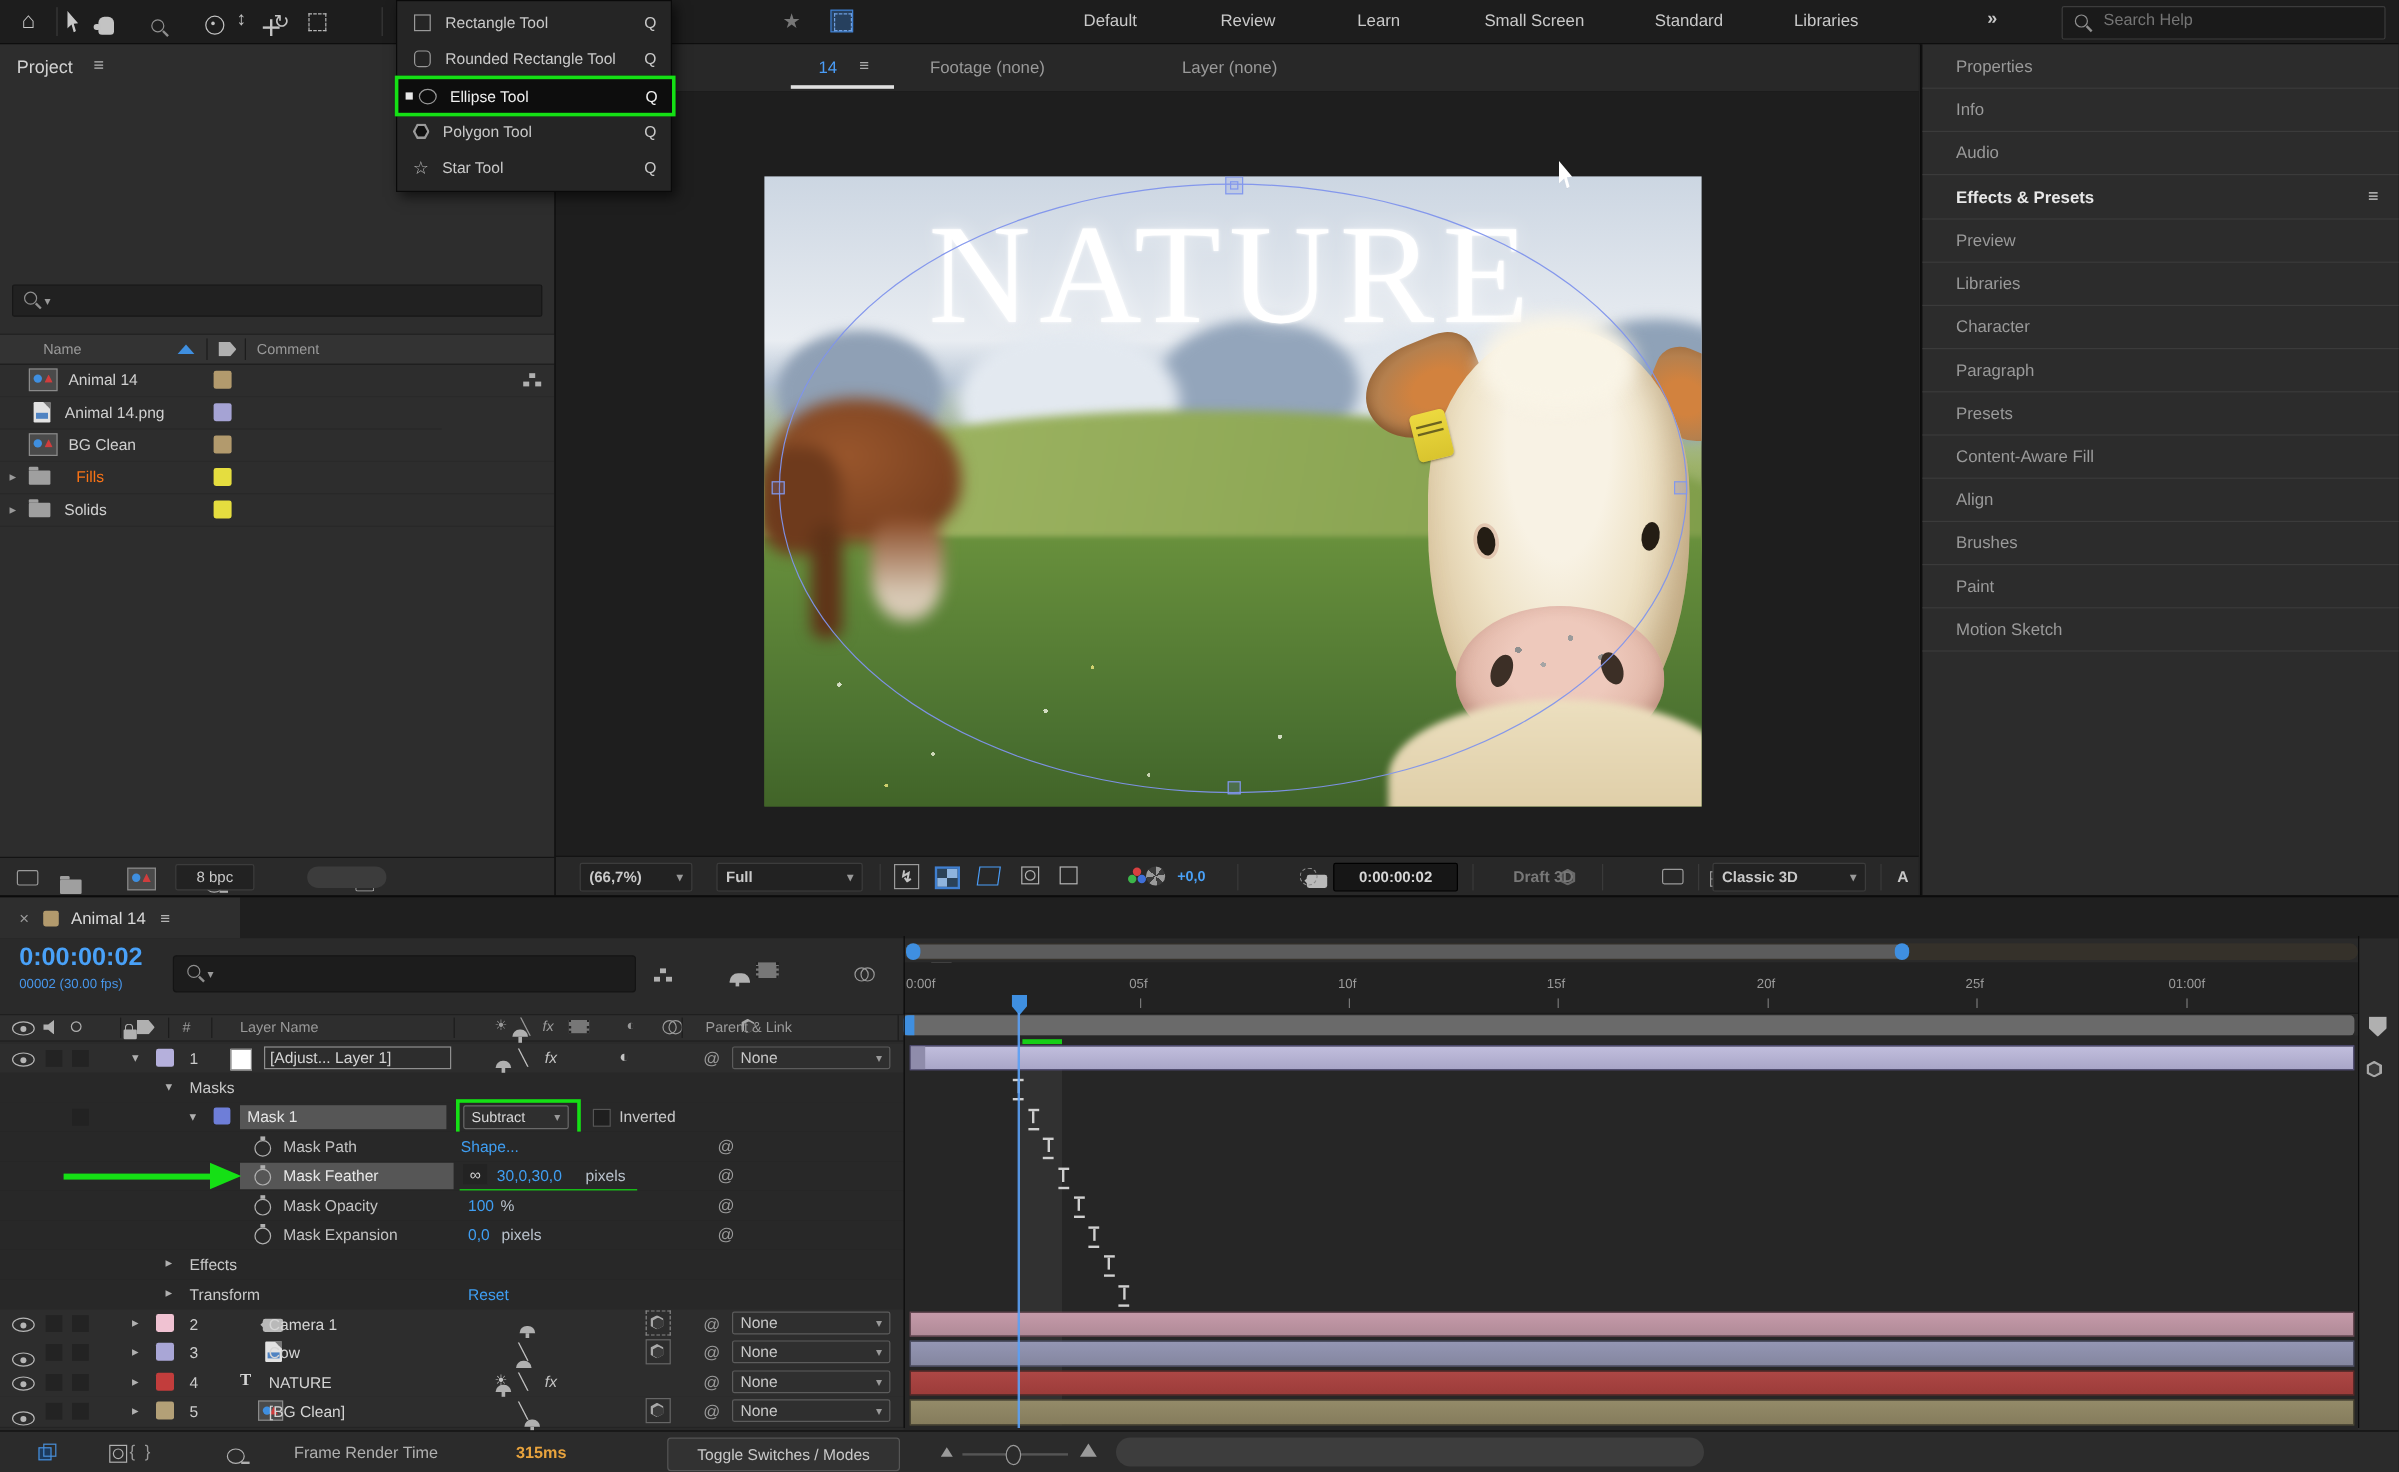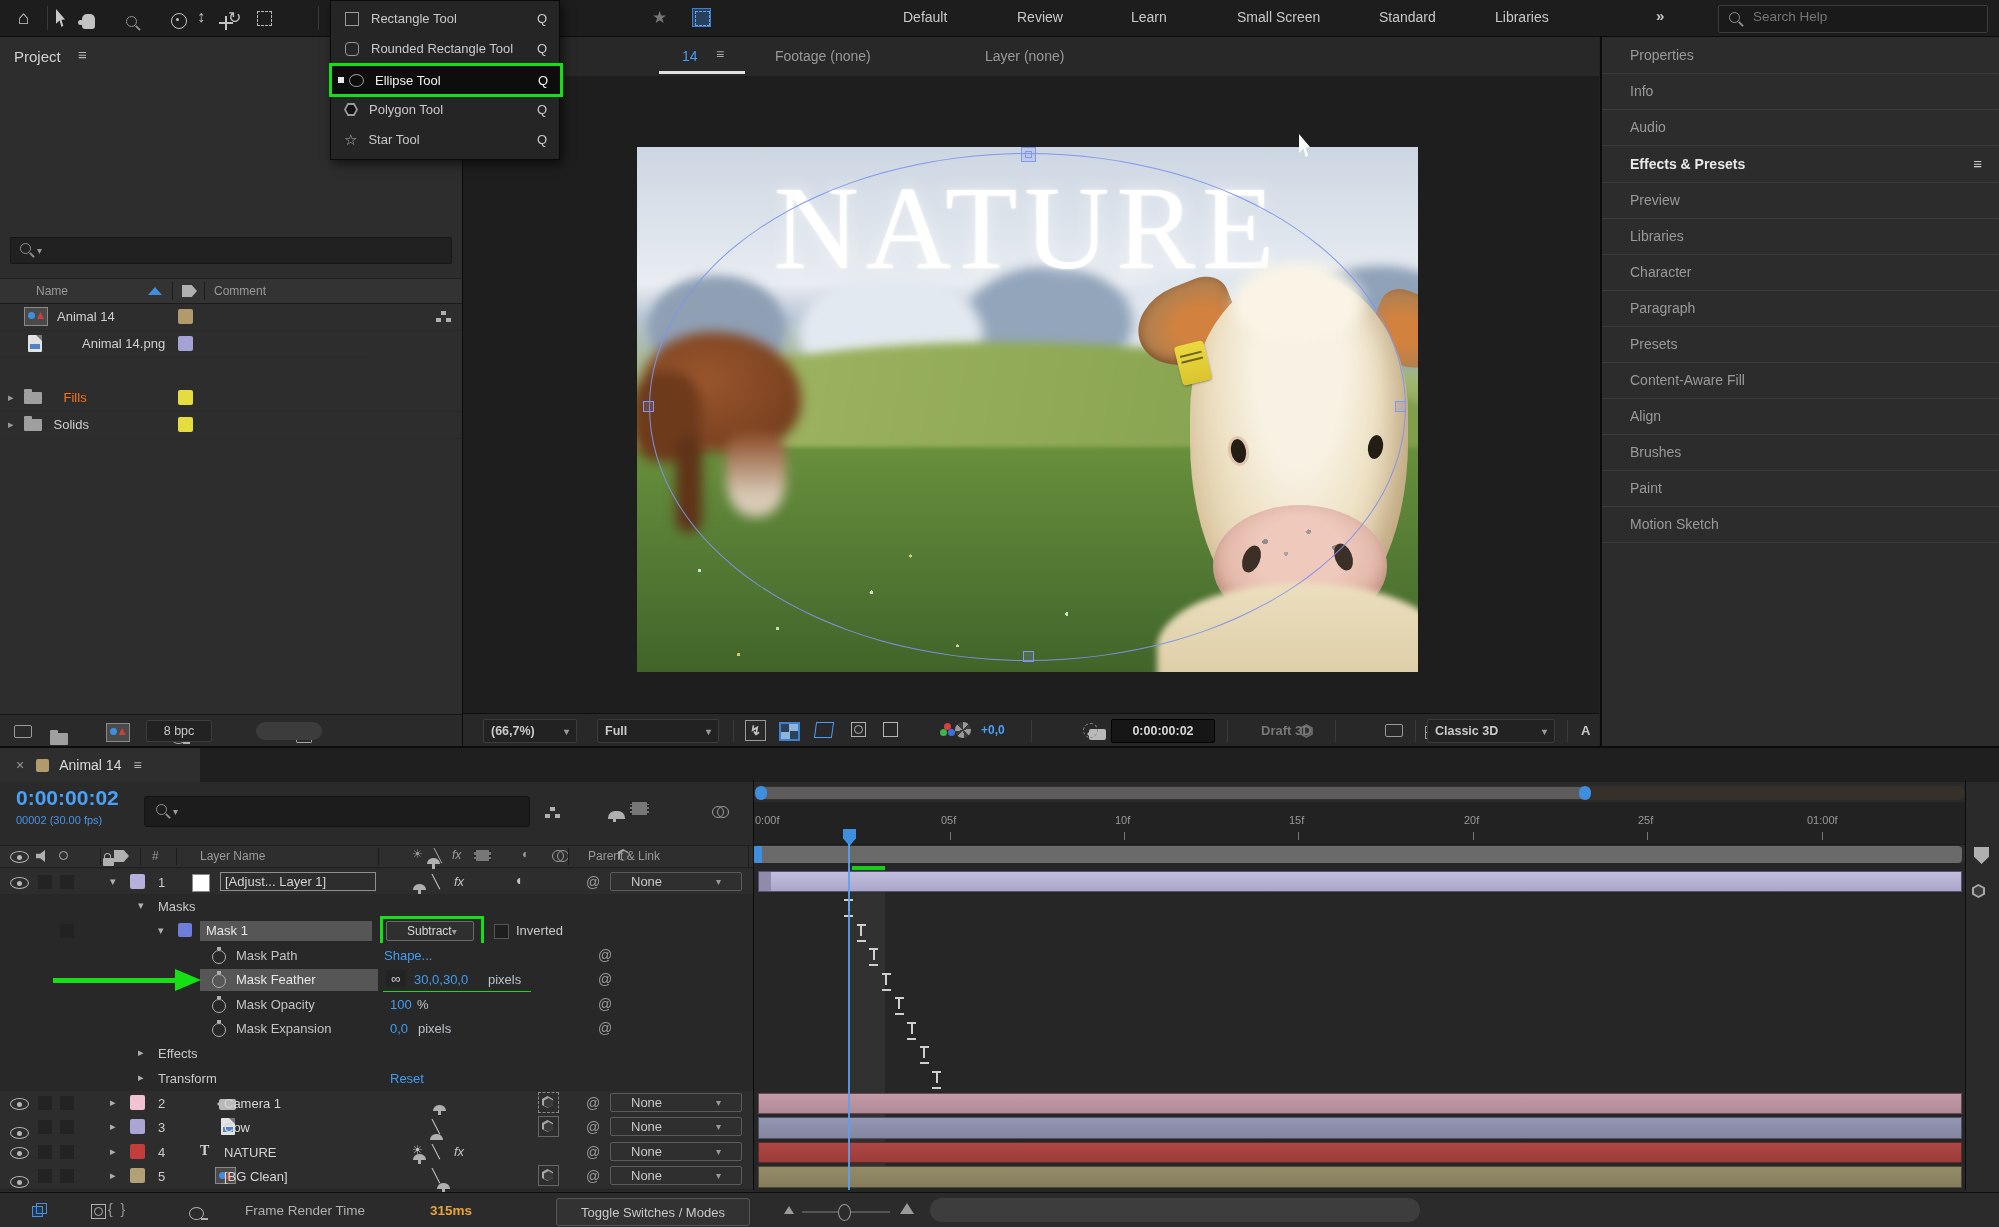--- a/index.html
+++ b/index.html
@@ -83,21 +83,21 @@
   .circ2::before{content:"";position:absolute;width:10px;height:10px;border:1.4px solid #9a9a9a;border-radius:50%;left:0;}
   .circ2::after{content:"";position:absolute;width:10px;height:10px;border:1.4px solid #9a9a9a;border-radius:50%;left:5px;}
   .graphic{width:15px;height:13px;border:1.4px solid #9a9a9a;position:relative;display:inline-block;}
   .graphic::after{content:"";position:absolute;left:1px;top:2px;width:10px;height:7px;border-bottom:1.6px solid #9a9a9a;border-radius:0 0 90% 0;}
   .tri-asc{width:0;height:0;border-left:7px solid transparent;border-right:7px solid transparent;border-bottom:8px solid #3f8fe0;display:inline-block;}
   .caret{color:#9a9a9a;font-size:10px;}
   .menu-sq{width:12px;height:12px;border:1.5px solid #9a9a9a;display:inline-block;}
   .menu-circ{width:13px;height:11px;border:1.5px solid #9a9a9a;border-radius:50%;display:inline-block;}
   .menu-hex{width:14px;height:13px;background:#9a9a9a;clip-path:polygon(25% 0,75% 0,100% 50%,75% 100%,25% 100%,0 50%);position:relative;display:inline-block;}
   .menu-hex::after{content:"";position:absolute;left:2px;top:2px;width:10px;height:9px;background:#111;clip-path:polygon(25% 0,75% 0,100% 50%,75% 100%,25% 100%,0 50%);}
-  .dd{background:#2f2f2f;border:1px solid #5c5c5c;border-radius:2px;display:flex;align-items:center;justify-content:space-between;padding:0 20px;box-sizing:border-box;}
+  .dd{background:#2f2f2f;border:1px solid #5c5c5c;border-radius:2px;display:flex;align-items:center;justify-content:space-between;padding:0 6px;box-sizing:border-box;}
   .ann{border:3px solid #15e015;}
   .sep22{width:1px;height:22px;background:#3a3a3a;}
   .vbtn{height:24px;background:#222;border:1px solid #3c3c3c;border-radius:2px;display:flex;align-items:center;justify-content:space-between;padding:0 7px;box-sizing:border-box;font-size:12.5px;color:#c9c9c9;}
 </style>
 </head>
 <body>
 
 <div id="app">
 
   <div class="ab" style="left:0;top:0;width:1999px;height:36px;background:#1d1d1d;border-bottom:1px solid #0c0c0c;">
@@ -178,24 +178,29 @@
       <div class="ab vline" style="left:204px;top:3px;height:18px;"></div>
       <span class="ab t12 gry" style="left:214px;top:5px;">Comment</span>
     </div>
 
     <div class="ab row" style="left:0;top:266px;width:462px;height:27px;border-bottom:1px solid #292929;">
       <span class="compic" style="margin-left:24px;"></span>
       <span class="t13" style="margin-left:9px;color:#d0d0d0;">Animal 14</span>
       <span class="chip" style="position:absolute;left:178px;background:#b29a6d;"></span>
       <span class="flowp" style="position:absolute;left:436px;"></span>
     </div>
-    <div class="ab row" style="left:0;top:293px;width:368px;height:27px;border-bottom:1px solid #292929;gap:28px;">
+    <div class="ab row" style="left:0;top:293px;width:368px;height:27px;border-bottom:1px solid #292929;">
       <span class="fileic" style="margin-left:28px;"></span>
       <span class="t13" style="margin-left:12px;color:#d0d0d0;">Animal 14.png</span>
       <span class="chip" style="position:absolute;left:178px;background:#a5a3d4;"></span>
+    </div>
+    <div class="ab row" style="left:0;top:320px;width:462px;height:27px;border-bottom:1px solid #292929;">
+      <span class="compic" style="margin-left:24px;"></span>
+      <span class="t13" style="margin-left:9px;color:#d0d0d0;">BG Clean</span>
+      <span class="chip" style="position:absolute;left:178px;background:#b29a6d;"></span>
     </div>
     <div class="ab row" style="left:0;top:347px;width:462px;height:27px;border-bottom:1px solid #292929;">
       <span style="margin-left:8px;color:#9a9a9a;font-size:11px;">▸</span>
       <span class="folderic" style="margin-left:10px;"></span>
       <span class="t13" style="margin-left:22px;color:#f97316;">Fills</span>
       <span class="chip" style="position:absolute;left:178px;background:#e5dd3f;"></span>
     </div>
     <div class="ab row" style="left:0;top:374px;width:462px;height:27px;border-bottom:1px solid #292929;">
       <span style="margin-left:8px;color:#9a9a9a;font-size:11px;">▸</span>
       <span class="folderic" style="margin-left:10px;"></span>

